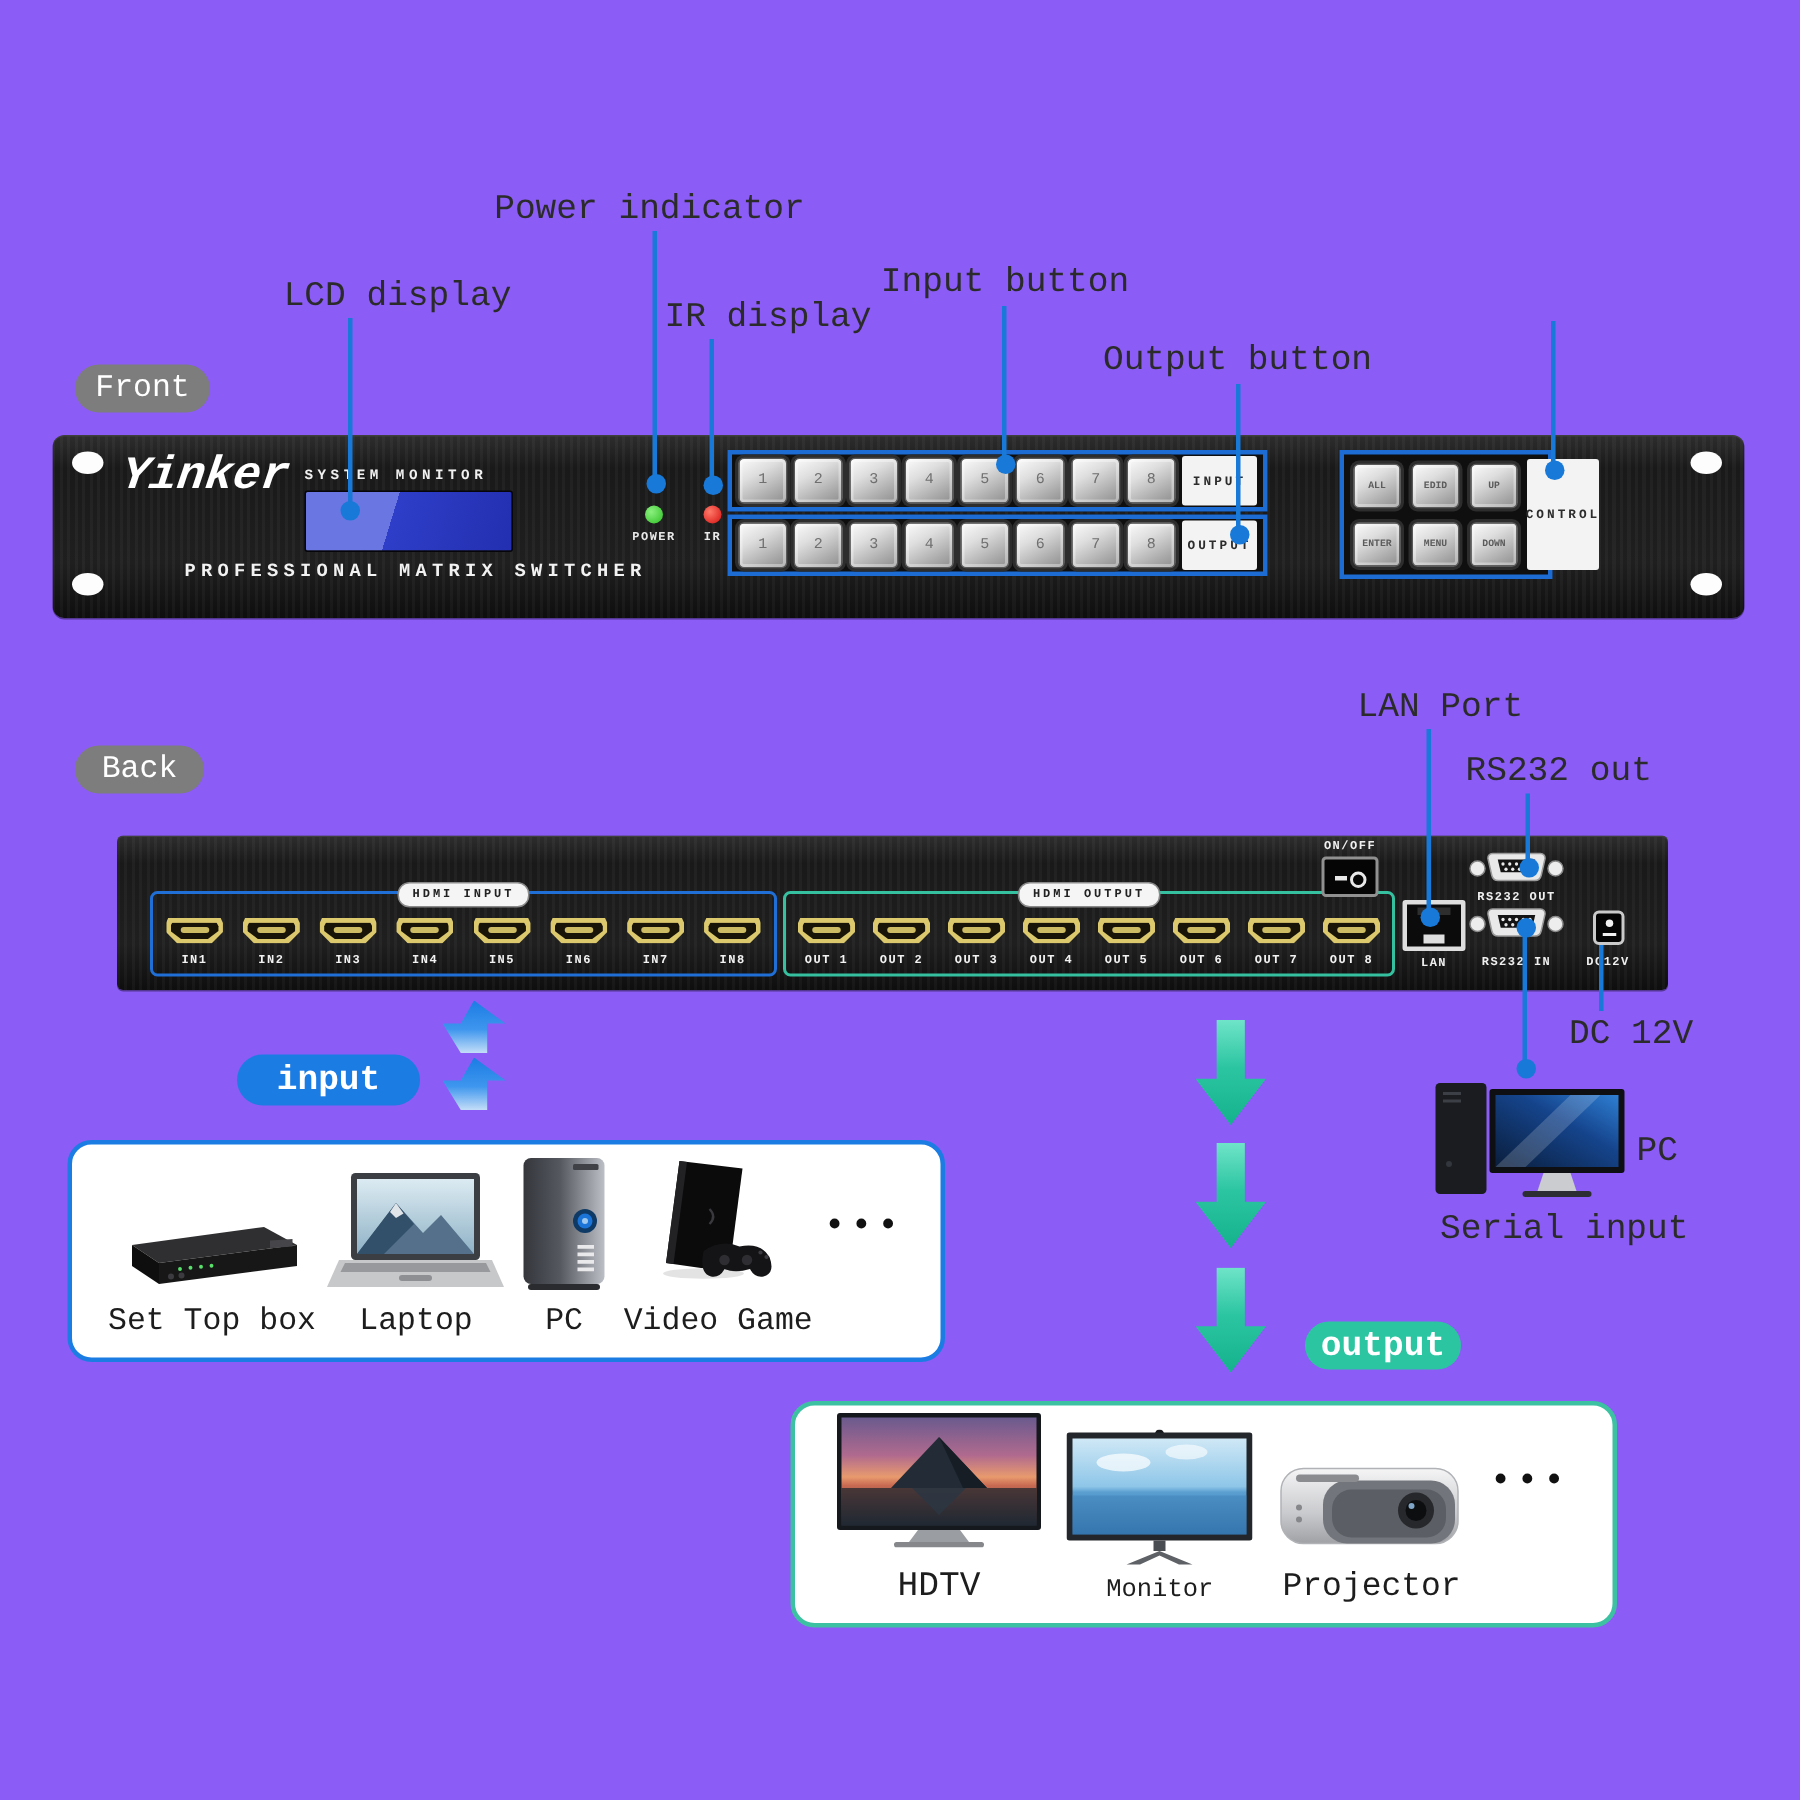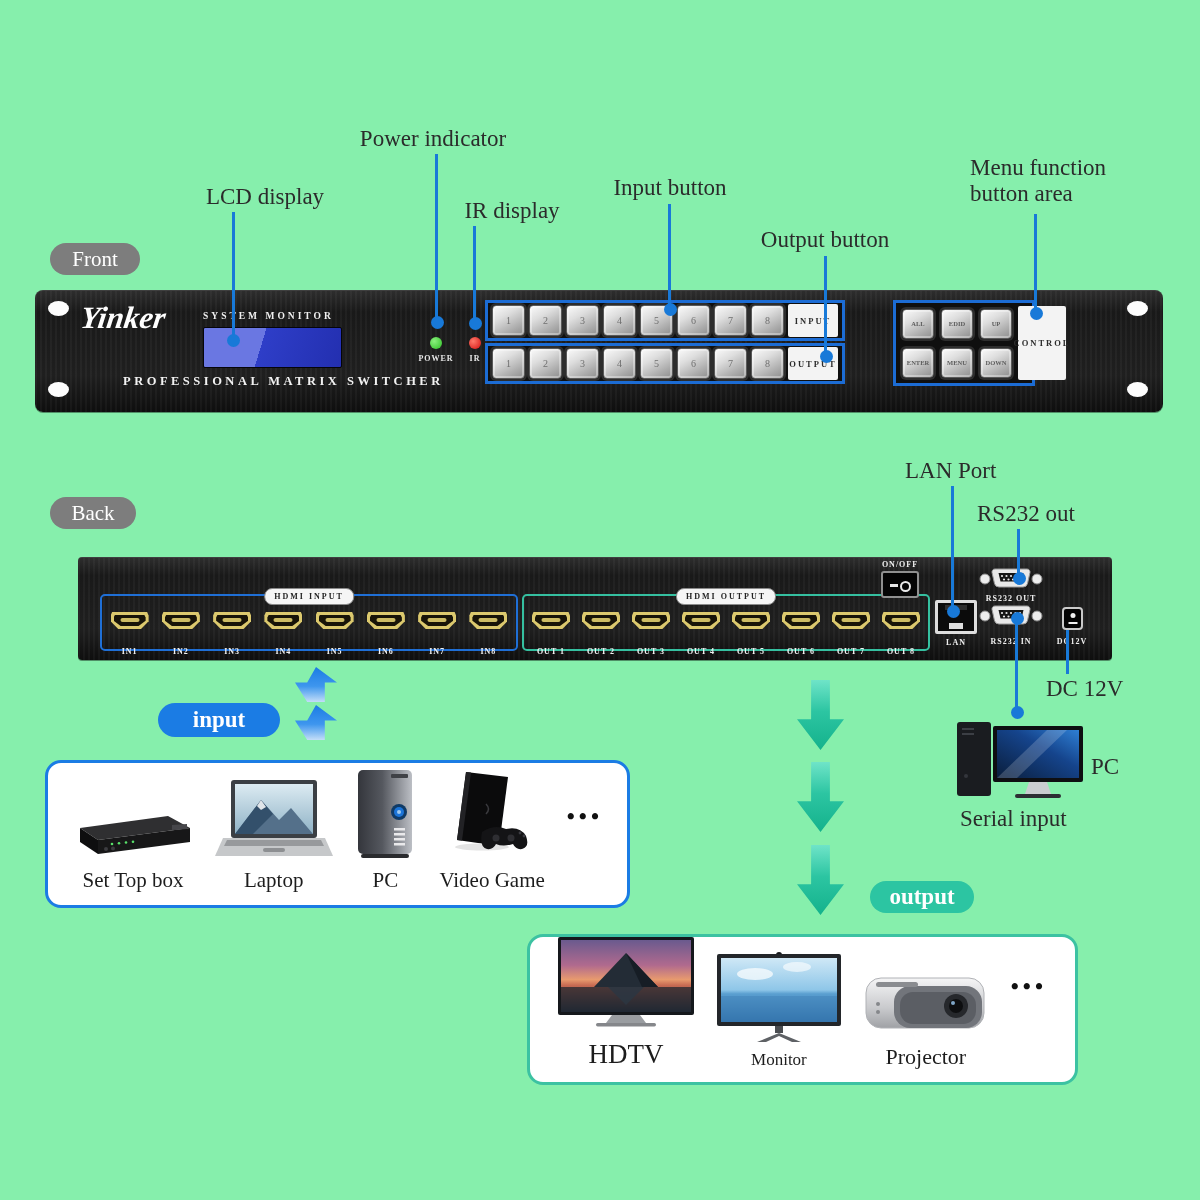--- a/index.html
+++ b/index.html
@@ -1,17 +1,17 @@
 <!DOCTYPE html>
 <html><head>
 <meta charset="utf-8">
 <style>
   html,body{margin:0;padding:0;background:#fff;}
-  .canvas{position:relative;width:1200px;height:1200px;background:#86efac;overflow:hidden;
-          font-family:Liberation Serif, serif;}
+  .canvas{position:relative;width:1200px;height:1200px;background:#8b5cf6;overflow:hidden;
+          font-family:Liberation Mono, monospace;}
 
   
   .ann{position:absolute;font-size:23px;color:#2b2b2b;white-space:nowrap;z-index:7;}
   .ann.center{transform:translateX(-50%);}
   .cline{position:absolute;width:3px;background:#1879d8;z-index:5;}
   .cdot{position:absolute;width:13px;height:13px;border-radius:50%;background:#1879d8;z-index:6;}
   .pill-gray{position:absolute;background:#7d7d7d;color:#fff;border-radius:17px;
              display:flex;align-items:center;justify-content:center;font-size:21px;z-index:7;}
 
   
@@ -49,21 +49,21 @@
   .ctrl-plate{width:48px;margin:3px 3px 3px auto;}
 
   
   .hgroup{position:absolute;border-radius:5px;box-sizing:border-box;}
   .hgroup.blue{border:2.5px solid #1f6fd6;}
   .hgroup.teal{border:2.5px solid #35c0a0;}
   .hbadge{position:absolute;top:-8px;left:50%;transform:translateX(-50%);
           background:#f5f5f5;border:1px solid #8a8a8a;border-radius:8px;padding:3px 9px;
           font-size:8px;font-weight:bold;letter-spacing:2px;color:#222;white-space:nowrap;}
   .ports{position:absolute;inset:8px 2px 2px 2px;display:flex;justify-content:space-around;align-items:flex-start;}
-  .port{display:flex;flex-direction:column;align-items:center;gap:18px;padding-top:8px;}
+  .port{display:flex;flex-direction:column;align-items:center;gap:7px;padding-top:8px;}
   .hdmi{position:relative;width:38px;height:17px;}
   .hdmi i{position:absolute;inset:0;background:#dcc96e;
           clip-path:polygon(4% 0,96% 0,100% 20%,100% 55%,80% 100%,20% 100%,0 55%,0 20%);}
   .hdmi b{position:absolute;inset:3px;background:#181408;
           clip-path:polygon(4% 0,96% 0,100% 22%,100% 52%,78% 100%,22% 100%,0 52%,0 22%);}
   .hdmi .slot{position:absolute;left:50%;top:48%;transform:translate(-50%,-50%);
               width:19px;height:4px;background:#cdbc64;border-radius:2px;}
   .port-label{color:#f2f2f2;font-size:8px;font-weight:bold;letter-spacing:1px;}
   .tinylabel{position:absolute;color:#efefef;font-size:8px;font-weight:bold;letter-spacing:1px;
              transform:translateX(-50%);white-space:nowrap;z-index:2;}
@@ -106,24 +106,20 @@
 </head>
 <body>
 
 <div class="canvas">
 
   <div class="ann center" style="left:433px;top:126px">Power indicator</div>
   <div class="ann center" style="left:265px;top:184px">LCD display</div>
   <div class="ann center" style="left:512px;top:198px">IR display</div>
   <div class="ann center" style="left:670px;top:175px">Input button</div>
   <div class="ann center" style="left:825px;top:227px">Output button</div>
-  <div class="ann" style="left:970px;top:155px">
-    <div>Menu function</div>
-    <div>button area</div>
-  </div>
   <div class="pill-gray" style="left:50px;top:243px;width:90px;height:32px">Front</div>
 
   <div class="cline" style="left:435px;top:154px;height:168px"></div>
   <div class="cdot" style="left:431px;top:316px"></div>
   <div class="cline" style="left:232px;top:212px;height:129px"></div>
   <div class="cdot" style="left:227px;top:334px"></div>
   <div class="cline" style="left:473px;top:226px;height:92px"></div>
   <div class="cdot" style="left:469px;top:317px"></div>
   <div class="cline" style="left:668px;top:204px;height:100px"></div>
   <div class="cdot" style="left:664px;top:303px"></div>
@@ -515,21 +511,21 @@
           </defs>
           <rect x="0" y="0" width="136" height="78" rx="2" fill="#15181c"></rect>
           <rect x="3" y="3" width="130" height="72" fill="url(#g-sun)"></rect>
           <polygon points="36,50 68,16 100,50" fill="#232c36"></polygon>
           <polygon points="68,16 100,50 84,50" fill="#161d25"></polygon>
           <rect x="3" y="50" width="130" height="25" fill="#1c242e" opacity="0.72"></rect>
           <polygon points="50,50 68,68 86,50" fill="#2c3642" opacity="0.85"></polygon>
           <path d="M54 78 h28 l6 8 h-40 z" fill="#9a9da1"></path>
           <rect x="38" y="86" width="60" height="3.5" rx="1.7" fill="#85878b"></rect>
         </svg>
-        <div class="dev-label" style="font-size:27px">HDTV</div>
+        <div class="dev-label" style="font-size:23px">HDTV</div>
       </div>
       <div class="dev">
         <svg width="124" height="92" viewBox="0 0 124 92">
           <defs>
             <linearGradient id="g-sea" x1="0" y1="0" x2="0" y2="1">
                 <stop offset="0" stop-color="#cfe8f6"></stop>
                 <stop offset="0.5" stop-color="#8ec6e8"></stop>
                 <stop offset="0.56" stop-color="#5a9fd0"></stop>
                 <stop offset="1" stop-color="#2e6fa8"></stop>
               </linearGradient>

